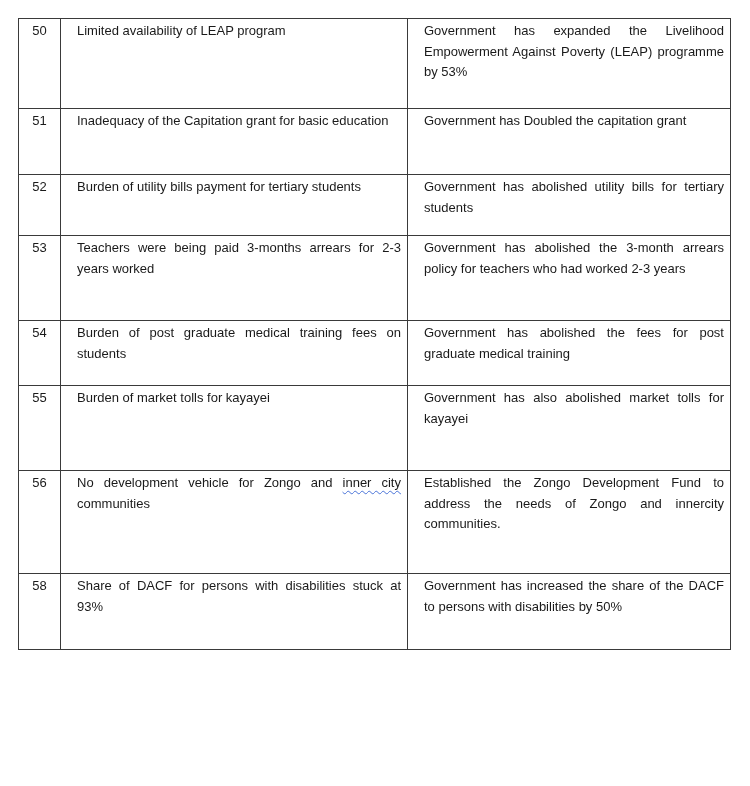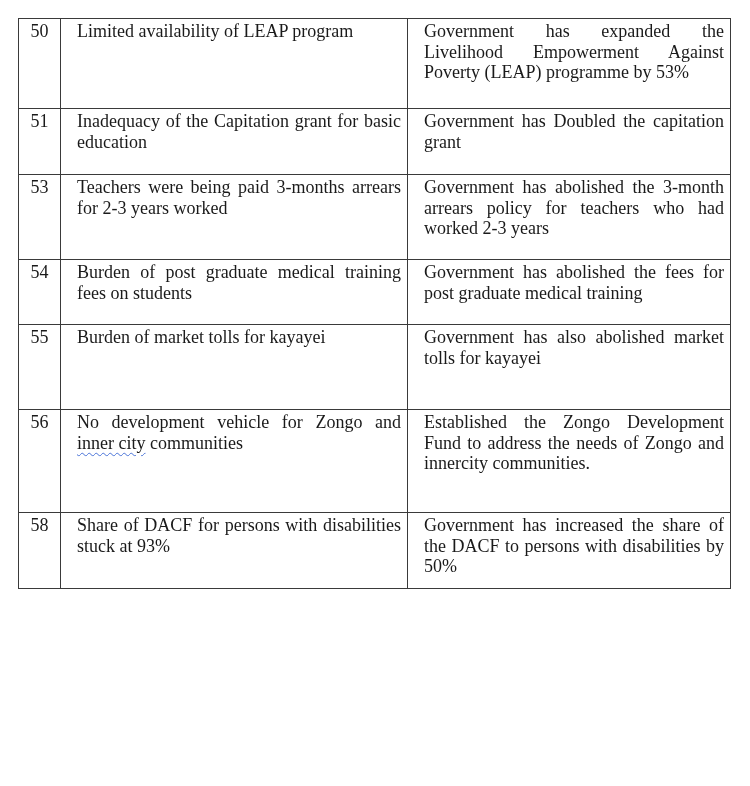--- a/index.html
+++ b/index.html
@@ -1,22 +1,22 @@
 <!DOCTYPE html>
 <html><head>
 <meta charset="utf-8">
 <style>
   html, body { margin: 0; padding: 0; background: #ffffff; }
   body { width: 750px; height: 786px; position: relative; overflow: hidden; }
   .doc-table {
     position: absolute; left: 18px; top: 18px;
     border-collapse: collapse; table-layout: fixed;
     width: 712px;
-    font-family: Liberation Serif, serif;
-    font-size: 18px; line-height: 20.5px; color: #1a1a1a;
+    font-family: Liberation Sans, sans-serif;
+    font-size: 13px; line-height: 20.5px; color: #1a1a1a;
   }
   .doc-table td {
     border: 1.6px solid #3a3a3a; vertical-align: top;
     padding: 2px 6px 0 16px;
   }
   .doc-table td.num { text-align: center; padding: 2px 0 0 0; }
   .doc-table td.issue, .doc-table td.action { text-align: justify; text-align-last: left; }
   col.c-num { width: 42px; }
   col.c-issue { width: 347px; }
   col.c-action { width: 323px; }
@@ -38,20 +38,25 @@
     <tr class="r50">
       <td class="num">50</td>
       <td class="issue">Limited availability of LEAP program</td>
       <td class="action">Government has expanded the Livelihood Empowerment Against Poverty (LEAP) programme by 53%</td>
     </tr>
     <tr class="r51">
       <td class="num">51</td>
       <td class="issue">Inadequacy of the Capitation grant for basic education</td>
       <td class="action">Government has Doubled the capitation grant</td>
     </tr>
+    <tr class="r52">
+      <td class="num">52</td>
+      <td class="issue">Burden of utility bills payment for tertiary students</td>
+      <td class="action">Government has abolished utility bills for tertiary students</td>
+    </tr>
     <tr class="r53">
       <td class="num">53</td>
       <td class="issue">Teachers were being paid 3-months arrears for 2-3 years worked</td>
       <td class="action">Government has abolished the 3-month arrears policy for teachers who had worked 2-3 years</td>
     </tr>
     <tr class="r54">
       <td class="num">54</td>
       <td class="issue">Burden of post graduate medical training fees on students</td>
       <td class="action">Government has abolished the fees for post graduate medical training</td>
     </tr>

